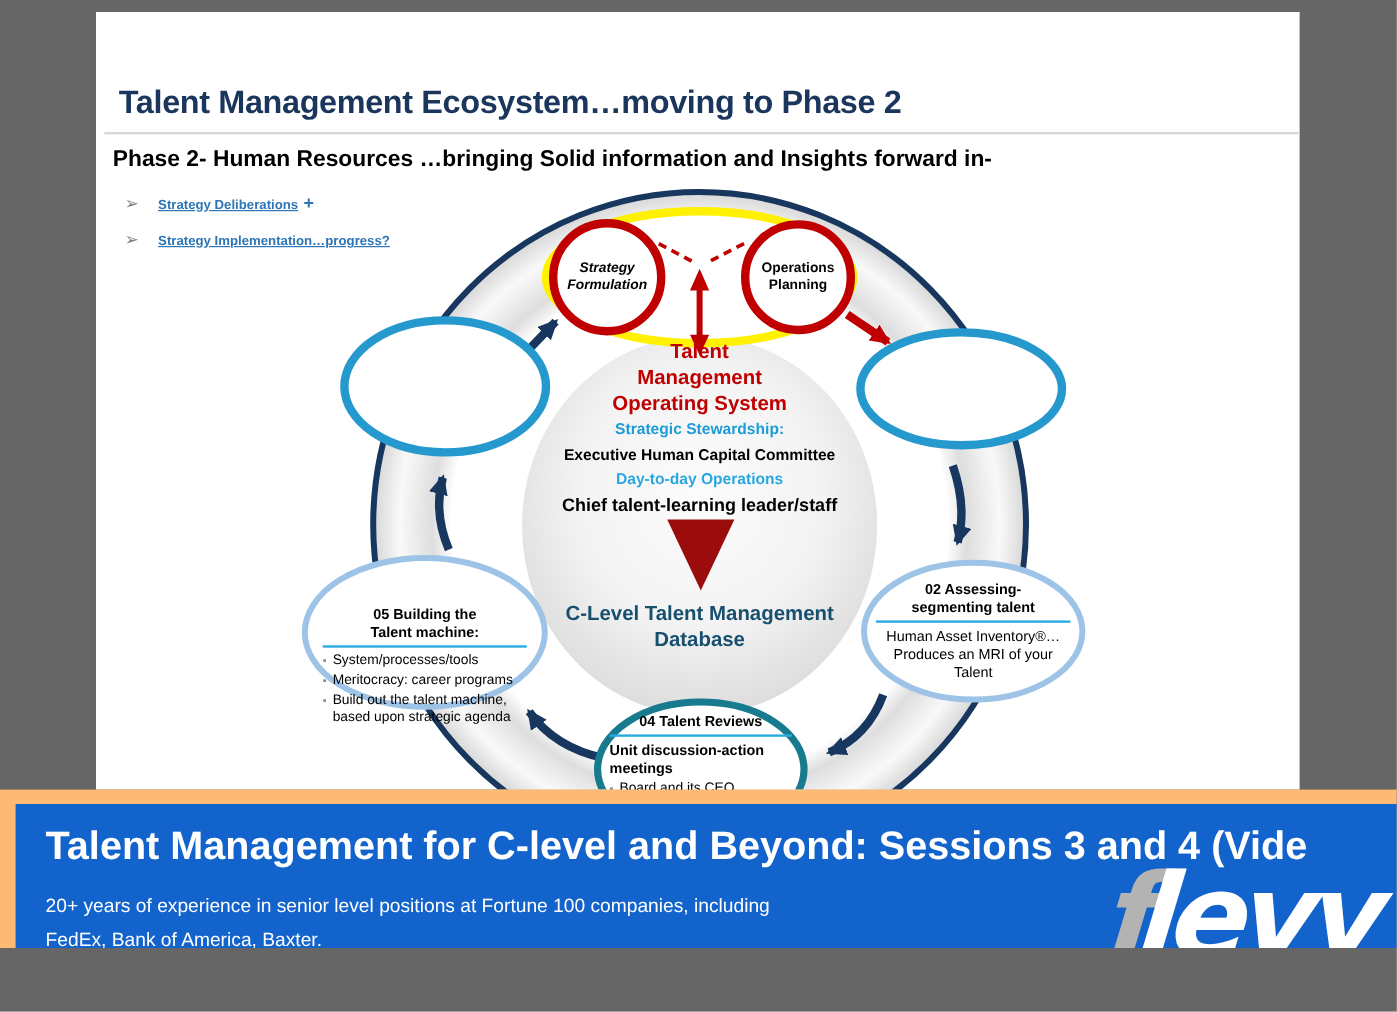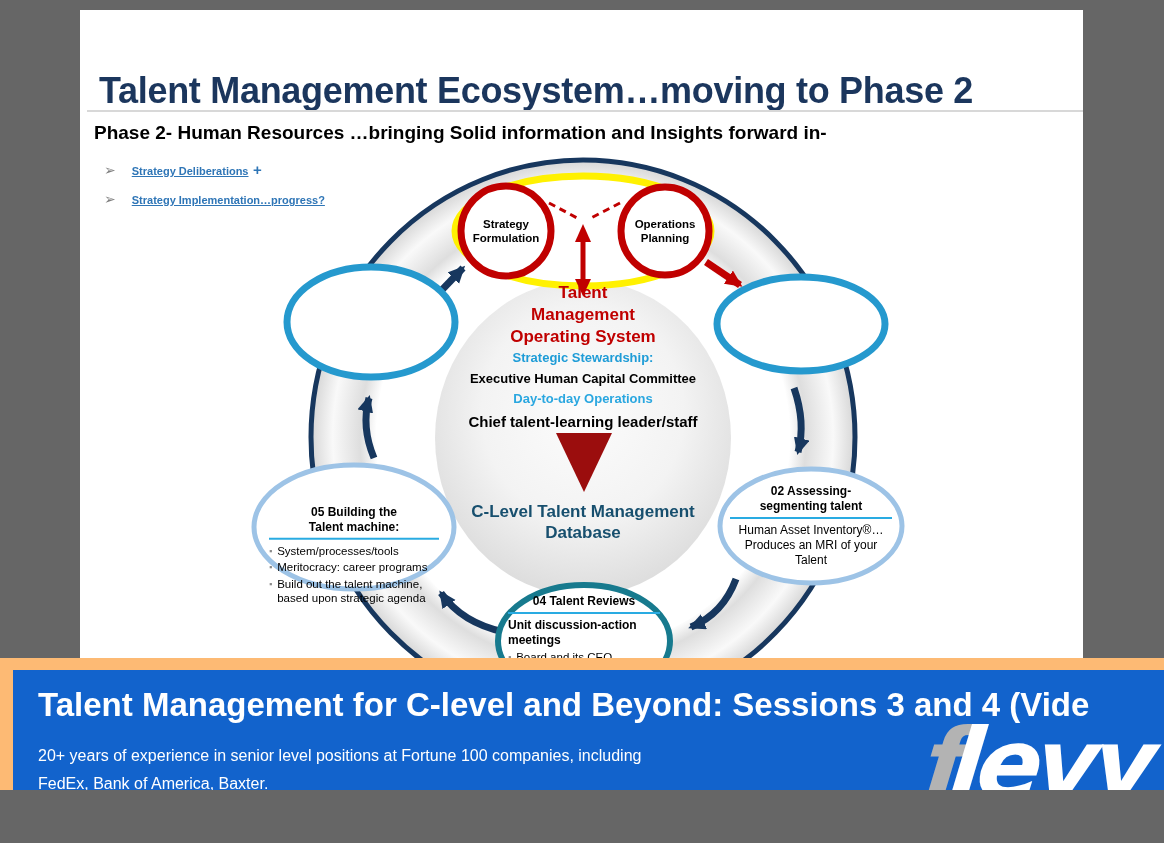--- a/index.html
+++ b/index.html
@@ -3,21 +3,21 @@
 <meta charset="utf-8">
 <style>
   html,body{margin:0;padding:0;}
   body{
     width:1164px;height:843px;position:relative;overflow:hidden;
     background:#666666;
     font-family:"Liberation Sans", sans-serif;
   }
   
   .slide{position:absolute;left:80px;top:10px;width:1003px;height:648px;background:#ffffff;z-index:0;}
-  .slide-title{position:absolute;left:19px;top:60px;font-size:36px;font-weight:bold;color:#1B365D;letter-spacing:-0.3px;}
+  .slide-title{position:absolute;left:19px;top:60px;font-size:27px;font-weight:bold;color:#1B365D;letter-spacing:-0.3px;}
   .title-rule{position:absolute;left:7px;right:0;top:100px;border-top:2px solid #D8D8D8;}
   .slide-subtitle{position:absolute;left:14px;top:112px;font-size:19px;font-weight:bold;color:#000000;}
   .bullet{position:absolute;left:24px;display:flex;align-items:baseline;gap:16px;}
   .bullet-1{top:151px;}
   .bullet-2{top:181px;}
   .bullet .marker{font-size:14px;color:#7F7F7F;}
   .bullet .link{font-size:11px;font-weight:bold;color:#2E75B6;text-decoration:underline;cursor:pointer;}
   .bullet .suffix{font-size:15px;font-weight:bold;color:#2E75B6;}
 
   
@@ -121,21 +121,21 @@
   <ellipse cx="371" cy="322" rx="84" ry="55" fill="#ffffff" stroke="#2599CE" stroke-width="7"></ellipse>
   <ellipse cx="801" cy="324" rx="84" ry="47" fill="#ffffff" stroke="#2599CE" stroke-width="7"></ellipse>
 
   <ellipse cx="354" cy="527" rx="100" ry="62" fill="#ffffff" stroke="#9DC3E6" stroke-width="5"></ellipse>
   <ellipse cx="811" cy="526" rx="91" ry="57" fill="#ffffff" stroke="#9DC3E6" stroke-width="5"></ellipse>
   <ellipse cx="584" cy="641" rx="86" ry="56" fill="#ffffff" stroke="#177A8E" stroke-width="6"></ellipse>
 
   <polygon points="556,433 612,433 584,492" fill="#9B0D0D"></polygon>
 </svg>
 
-<div class="lbl cc node-circle-label" style="left:506px;top:231px;">Strategy
+<div class="lbl cc node-circle-label" style="left:506px;top:231px;font-style:italic;">Strategy
 Formulation</div>
 <div class="lbl cc node-circle-label" style="left:665px;top:231px;">Operations
 Planning</div>
 
 <div class="lbl cx center-title">Talent
 Management
 Operating System</div>
 <div class="lbl cx steward-h">Strategic Stewardship:</div>
 <div class="lbl cx steward-d">Executive Human Capital Committee</div>
 <div class="lbl cx ops-h">Day-to-day Operations</div>

